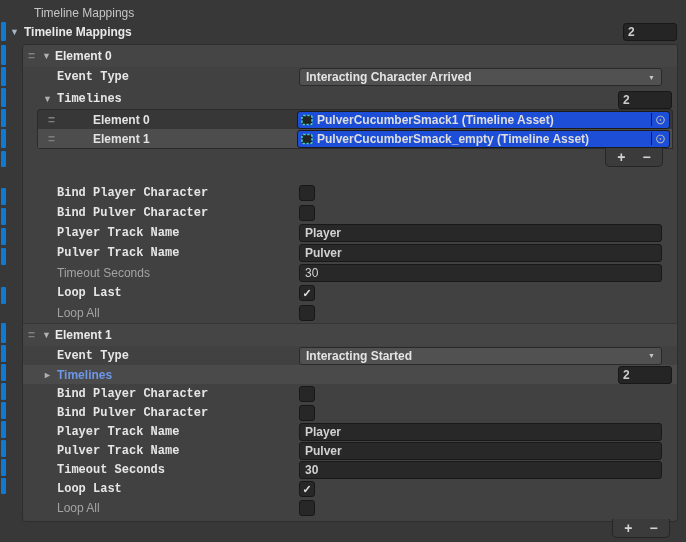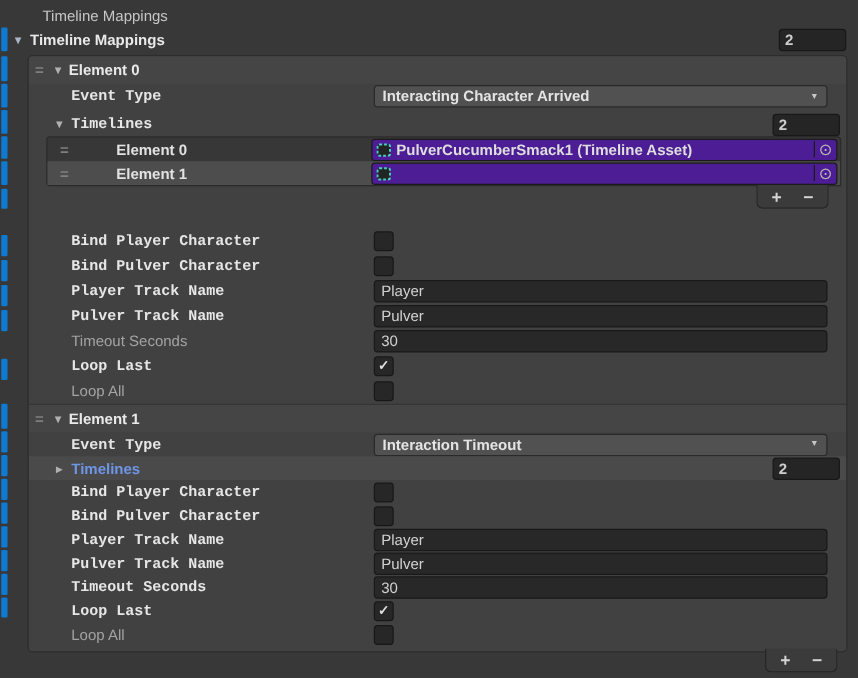--- a/index.html
+++ b/index.html
@@ -42,35 +42,35 @@
 
   .ctrl{position:absolute;left:276px;right:15px;}
   .popup{height:18px;background:#515151;border:1px solid #2a2a2a;border-radius:3px;
          display:flex;align-items:center;padding:0 6px;box-sizing:border-box;}
   .popup .pv{font-weight:bold;color:#e4e4e4;}
   .popup .pa{margin-left:auto;font-size:7px;color:#c6c6c6;}
 
   .tfield{height:18px;background:#282828;border:1px solid #191919;border-radius:3px;
           box-sizing:border-box;color:#d2d2d2;padding:0 5px;width:100%;
           font-family:"Liberation Sans",sans-serif;font-size:12px;}
-  .tfield.b{font-weight:normal;}
+  .tfield.b{font-weight:bold;}
 
   .cb{position:absolute;left:276px;width:14px;height:14px;background:#272727;
       border:1px solid #181818;border-radius:3px;text-align:center;}
   .cb .check{display:none;}
   .cb[data-checked="true"] .check{display:block;color:#dfdfdf;font-size:11px;font-weight:bold;line-height:14px;}
 
   
   .innerwrap{margin-left:14px;width:636px;}
   .innerlist{background:#373737;border:1px solid #2b2b2b;border-radius:3px 3px 0 3px;}
   .irow{position:relative;height:19px;display:flex;align-items:center;}
   .irow.sel{background:#4d4d4d;}
   .irow .handle{margin-left:10px;width:16px;}
   .irow .ilbl{margin-left:29px;font-weight:bold;color:#e2e2e2;}
-  .objfield{position:absolute;left:259px;right:2px;height:16px;background:#4c1d95;
+  .objfield{position:absolute;left:259px;right:2px;height:16px;background:#1d4ed8;
             border:1px solid #1b1b1b;border-radius:3px;display:flex;align-items:center;
             padding:0 3px;gap:4px;text-align:right;}
   .objfield .otxt{font-weight:bold;color:#dedede;white-space:nowrap;overflow:hidden;}
   .objfield .picker{margin-left:auto;color:#b8b8b8;font-size:13px;line-height:13px;border-left:1px solid #1b1b1b;padding-left:3px;}
 
   .listfooter{position:relative;height:18px;}
   .ftab{position:absolute;top:-1px;height:18px;width:56px;background:#3b3b3b;
         border:1px solid #262626;border-top:none;border-radius:0 0 5px 5px;
         display:flex;align-items:center;justify-content:space-evenly;}
   .fbtn{color:#d4d4d4;font-weight:bold;font-size:14px;line-height:14px;background:none;border:none;
@@ -153,20 +153,21 @@
             <span class="picker">⊙</span>
           </div>
         </div>
         <div class="irow sel">
           <span class="handle">=</span>
           <span class="ilbl">Element 1</span>
           <div class="objfield">
             <svg width="12" height="12" viewBox="0 0 12 12">
               <rect x="1" y="1.5" width="10" height="9" rx="1.5" fill="#202623" stroke="#4ad0ba" stroke-width="1.6" stroke-dasharray="2.2 1.6"></rect>
             </svg>
+            <span class="otxt">PulverCucumberSmack_empty (Timeline Asset)</span>
             <span class="picker">⊙</span>
           </div>
         </div>
       </div>
       <div class="listfooter">
         <div class="ftab" style="right:10px">
           <button class="fbtn">+</button>
           <button class="fbtn">−</button>
         </div>
       </div>
@@ -213,21 +214,21 @@
 
     <div class="elheader second">
       <span class="handle">=</span>
       <span class="tri">▼</span>
       <span class="etxt">Element 1</span>
     </div>
 
     <div class="prow h19">
       <span class="lbl b">Event Type</span>
       <div class="ctrl popup">
-        <span class="pv">Interaction Timeout</span>
+        <span class="pv">Interacting Started</span>
         <span class="pa">▼</span>
       </div>
     </div>
 
     <div class="prow h19 selrow">
       <span class="rowtri">►</span>
       <span class="lbl blue">Timelines</span>
       <input class="countfield" style="top: 1px; right: 5px;" value="2">
     </div>
 

